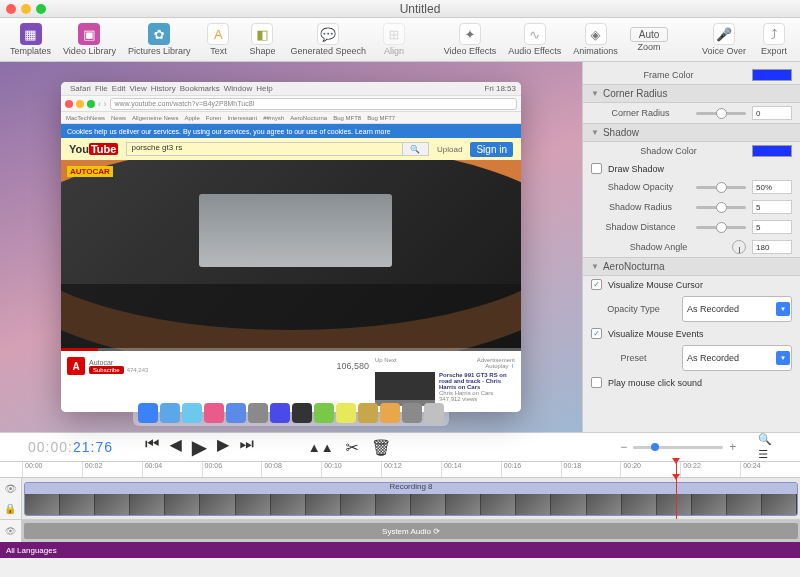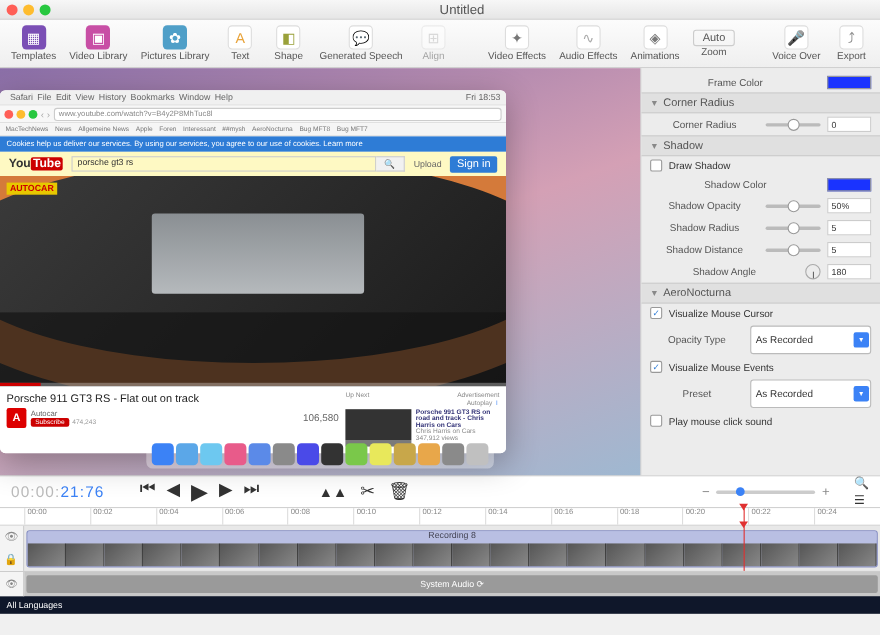--- a/index.html
+++ b/index.html
@@ -7,21 +7,21 @@
 .titlebar { height:18px; background:linear-gradient(#f7f7f7,#e6e6e6); display:flex; align-items:center; padding:0 6px; border-bottom:1px solid #ccc;}
 .traffic { display:flex; gap:5px; }
 .dot { width:10px; height:10px; border-radius:50%; }
 .red{background:#ff5f57}.yellow{background:#febc2e}.green{background:#28c840}
 .titlebar .title{flex:1; text-align:center; color:#555; font-size:12px;}
 .toolbar { height:44px; background:linear-gradient(#fcfcfc,#efefef); border-bottom:1px solid #ccc; display:flex; align-items:center; padding:0 6px; gap:4px;}
 .tbtn { display:flex; flex-direction:column; align-items:center; justify-content:center; min-width:40px; padding:2px 4px; font-size:9px; color:#555; cursor:pointer; }
 .tbtn .ic { width:22px; height:22px; border-radius:4px; display:flex; align-items:center; justify-content:center; font-size:13px; color:#fff; margin-bottom:1px;}
 .spacer{flex:1}
 .content { display:flex; height:370px; }
-.canvas { flex:1; background:linear-gradient(160deg,#8b6fa8 0%,#d4a0b5 50%,#9fb8d1 100%); display:flex; align-items:center; justify-content:flex-start; position:relative;}
+.canvas { flex:1; background:linear-gradient(160deg,#8b6fa8 0%,#d4a0b5 50%,#9fb8d1 100%); display:flex; align-items:center; justify-content:center; position:relative;}
 .safariwin { width:460px; height:330px; background:#fff; border-radius:5px; box-shadow:0 8px 30px rgba(0,0,0,.3); overflow:hidden; display:flex; flex-direction:column;}
 .safabar{height:14px;background:#f0f0f0;display:flex;align-items:center;padding:0 5px;gap:4px;font-size:8px;color:#666;border-bottom:1px solid #ddd}
 .mdot{width:8px;height:8px;border-radius:50%}
 .urlbar{height:16px;background:#f7f7f7;display:flex;align-items:center;padding:0 4px;gap:3px;border-bottom:1px solid #ddd}
 .urlfield{flex:1;height:12px;background:#fff;border:1px solid #ccc;border-radius:3px;font-size:7px;padding:0 4px;color:#888;display:flex;align-items:center}
 .bookbar{height:12px;background:#f5f5f5;display:flex;align-items:center;gap:6px;padding:0 5px;font-size:6px;color:#777;border-bottom:1px solid #ddd}
 .ythead{height:22px;background:#fef9c3;display:flex;align-items:center;padding:10px 8px;gap:8px}
 .ytlogo{font-weight:bold;font-size:11px}.ytlogo .tube{background:#cc0000;color:#fff;padding:0 2px;border-radius:2px}
 .ytsearch{flex:1;display:flex}
 .ytinput{flex:1;height:14px;border:1px solid #ccc;font-size:8px;padding:0 4px}
@@ -56,36 +56,36 @@
 .proprow{display:flex;align-items:center;padding:3px 8px;gap:6px}
 .proplabel{flex:1;text-align:center;font-size:9px;color:#555}
 .slider{width:50px;height:3px;background:#bbb;border-radius:2px;position:relative}
 .slider::after{content:'';position:absolute;width:9px;height:9px;background:#fff;border:1px solid #999;border-radius:50%;top:-4px;left:40%}
 .valbox{width:40px;height:14px;background:#fff;border:1px solid #ccc;font-size:8px;padding:0 3px;display:flex;align-items:center}
 .swatch{width:40px;height:12px;border:1px solid #999}
 .cbox{width:11px;height:11px;border:1px solid #999;border-radius:2px;background:#fff;display:flex;align-items:center;justify-content:center;font-size:8px;color:#2e7cd6}
 .sel{height:26px;background:#fff;border:1px solid #bbb;border-radius:3px;font-size:9px;padding:0 4px;display:flex;align-items:center;justify-content:space-between;min-width:110px}
 .sel .arr{background:#3b82f6;color:#fff;width:14px;height:14px;border-radius:2px;display:flex;align-items:center;justify-content:center;font-size:7px;margin-right:-3px}
 
-.transport{height:30px;background:#fff;display:flex;align-items:center;padding:0 10px;gap:12px;border-top:1px solid #ccc;border-bottom:1px solid #ccc}
+.transport{height:30px;background:#fff;display:flex;align-items:center;padding:0 28px;gap:12px;border-top:1px solid #ccc;border-bottom:1px solid #ccc}
 .tc{font-family:monospace;font-size:14px;letter-spacing:1px}
 .tbtns{display:flex;gap:10px;margin-left:20px}
 .tctl{font-size:16px;cursor:pointer}
 .ruler{height:16px;background:#fff;display:flex;border-bottom:1px solid #ccc;position:relative;font-size:7px;color:#888}
 .tick{flex:1;border-left:1px solid #ddd;padding-left:2px}
 .track{height:42px;background:#e8e8e8;border-bottom:1px solid #ccc;display:flex;align-items:center;position:relative}
 .trackgutter{width:22px;height:100%;background:#f4f4f4;border-right:1px solid #ccc;display:flex;flex-direction:column;align-items:center;justify-content:space-around;font-size:10px;color:#888}
 .clip{height:34px;margin:2px;background:#b9bfe3;border:1px solid #8890c4;border-radius:3px;flex:1;position:relative;overflow:hidden}
 .cliplabel{position:absolute;top:-1px;left:0;right:0;background:#b9bfe3;font-size:8px;text-align:center;color:#445}
 .thumbs{position:absolute;top:11px;bottom:0;left:0;right:0;display:flex}
 .th{flex:1;background:linear-gradient(135deg,#555,#888);border-right:1px solid rgba(0,0,0,.3)}
 .audiotrack{height:22px;background:#c8c8c8;display:flex;align-items:center}
 .audiogutter{width:22px;height:100%;background:#f4f4f4;border-right:1px solid #ccc;display:flex;flex-direction:column;align-items:center;justify-content:space-around;font-size:9px;color:#888}
 .audioclip{flex:1;height:16px;margin:2px;background:#9a9a9a;border-radius:2px;display:flex;align-items:center;justify-content:center;font-size:8px;color:#fff}
-.langbar{height:16px;background:#0f172a;color:#fff;font-size:8px;display:flex;align-items:center;padding:0 6px}
+.langbar{height:16px;background:#701a75;color:#fff;font-size:8px;display:flex;align-items:center;padding:0 6px}
 .playhead{position:absolute;top:0;bottom:0;width:1px;background:#e03030;left:84.5%}
 .playhead::before{content:'';position:absolute;top:-4px;left:-4px;width:0;height:0;border-left:4px solid transparent;border-right:4px solid transparent;border-top:6px solid #e03030}
 .zoomctl{display:flex;align-items:center;gap:6px;font-size:12px;color:#888}
 .zslider{width:90px;height:3px;background:#ccc;border-radius:2px;position:relative}
 .zslider::after{content:'';position:absolute;width:8px;height:8px;background:#3b82f6;border-radius:50%;top:-3px;left:20%}
 </style>
 </head>
 <body>
 
 <div class="titlebar">
@@ -205,21 +205,20 @@
           <div class="roll"></div>
           <div class="dash"></div>
           <div class="autocar">AUTOCAR</div>
           <div class="scrub">
               <div class="scrubp"></div>
             </div>
         </div>
       </div>
       <div class="vidmeta">
         <div class="vleft">
-          <div class="vtitle">Porsche 911 GT3 RS - Flat out on track</div>
           <div class="chrow">
             <div class="chicon">A</div>
             <div>
               <div class="chname">Autocar</div>
               <div class="chrow" style="gap:3px">
                 <span class="subbtn">Subscribe</span>
                 <span style="font-size:6px;color:#999">474,243</span>
               </div>
             </div>
             <div style="flex:1"></div>
@@ -271,26 +270,26 @@
       <div class="proplabel">Corner Radius</div>
       <div class="slider"></div>
       <div class="valbox">0</div>
     </div>
 
     <div class="sechead">
         <span class="tri">▼</span>
         <span>Shadow</span>
       </div>
     <div class="proprow">
+        <div class="proplabel">Shadow Color</div>
+        <div class="swatch" style="background:#1a33ff"></div>
+      </div>
+    <div class="proprow">
         <div class="cbox"></div>
         <div style="font-size:9px">Draw Shadow</div>
-      </div>
-    <div class="proprow">
-        <div class="proplabel">Shadow Color</div>
-        <div class="swatch" style="background:#1a33ff"></div>
       </div>
     <div class="proprow">
         <div class="proplabel">Shadow Opacity</div>
         <div class="slider"></div>
         <div class="valbox">50%</div>
       </div>
     <div class="proprow">
         <div class="proplabel">Shadow Radius</div>
         <div class="slider"></div>
         <div class="valbox">5</div>

